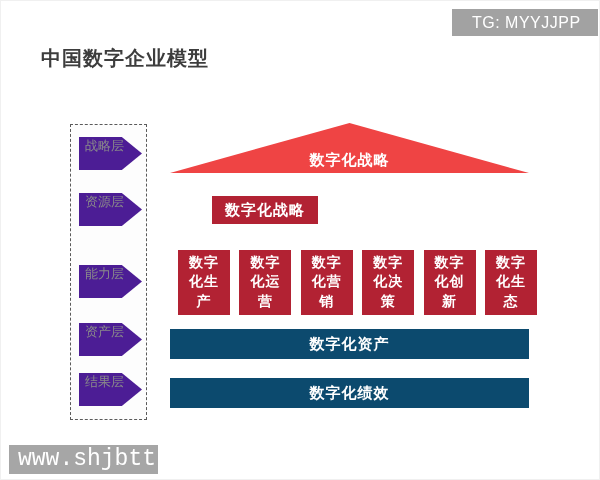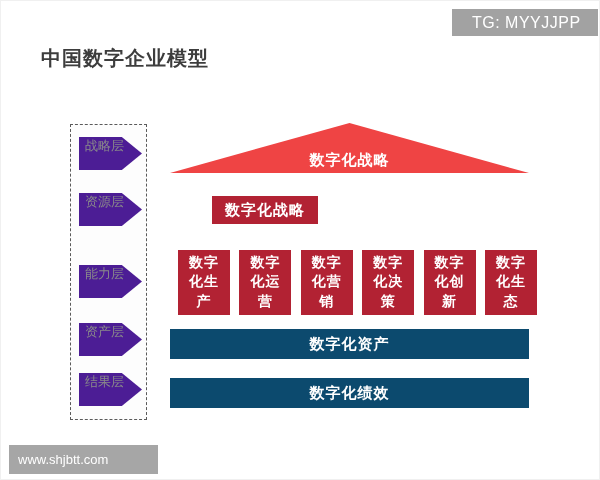--- a/index.html
+++ b/index.html
@@ -62,22 +62,22 @@
   }
   .wide-bar{
     position:absolute;left:0;width:359px;height:30px;background:#0c4a6e;color:#fff;
     font-size:15px;font-weight:bold;text-align:center;line-height:30px;letter-spacing:1px;
   }
   .asset-bar{top:206px}
   .result-bar{top:255px}
   
   .watermark{
     position:absolute;left:8px;top:444px;width:149px;height:29px;
-    background:#a6a6a6;color:#ffffff;font-size:13px;line-height:29px;
-    padding-left:9px;box-sizing:border-box;white-space:nowrap;
+    background:#a6a6a6;color:#ffffff;font-size:23px;line-height:29px;
+    padding-left:9px;box-sizing:border-box;white-space:nowrap;font-family:Liberation Mono, monospace;
   }
 </style>
 </head>
 <body>
 
 <div class="tg-badge">
   <span>TG: MYYJJPP</span>
 </div>
 
 <div class="page-title">中国数字企业模型</div>

